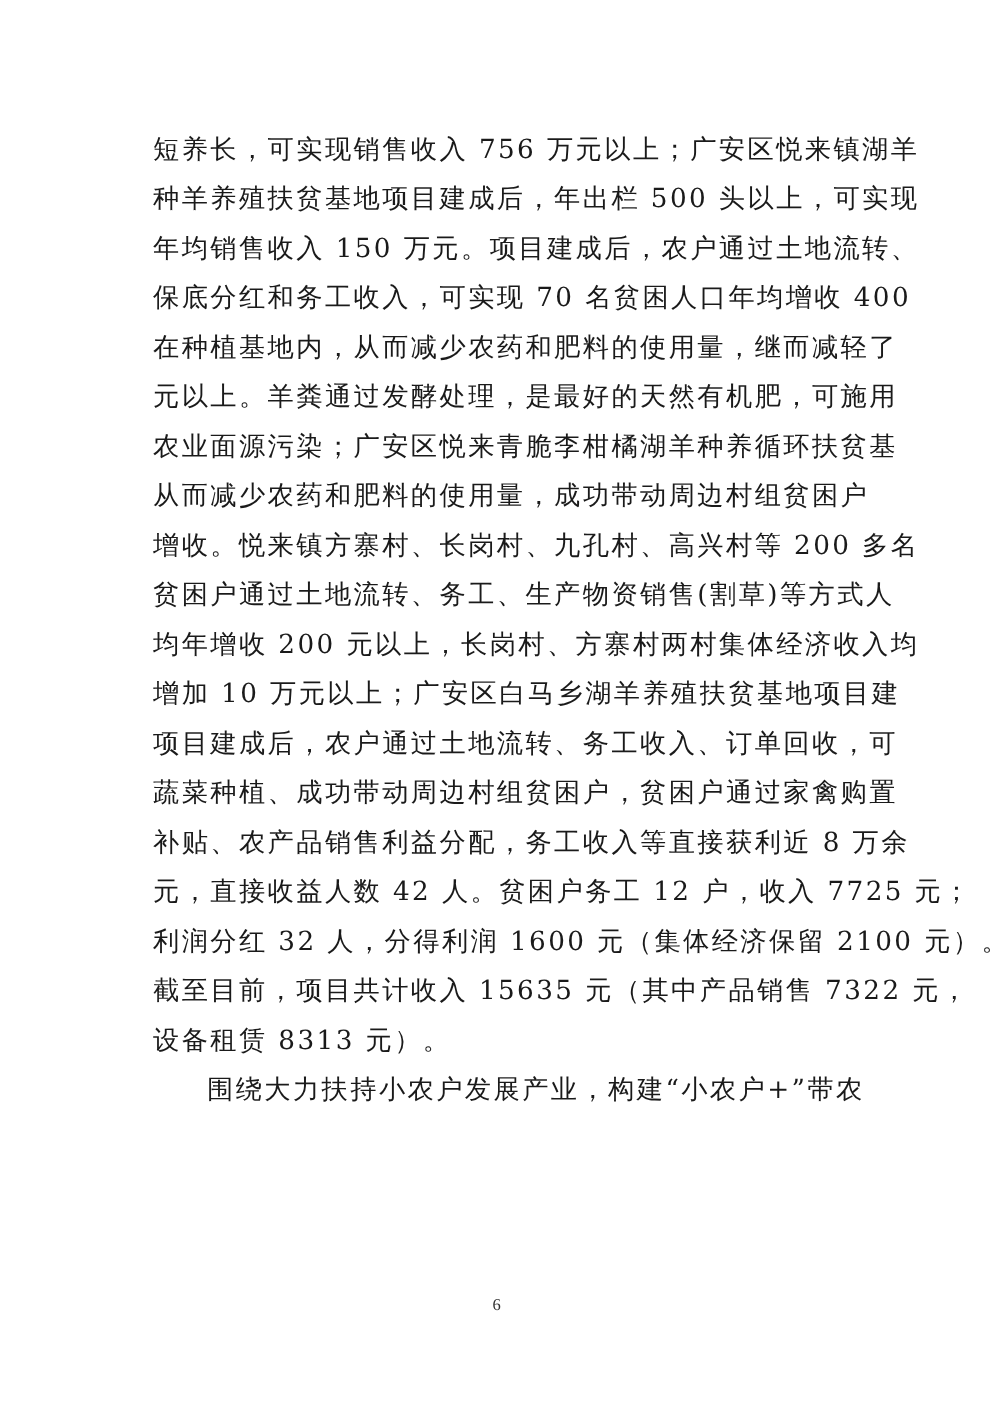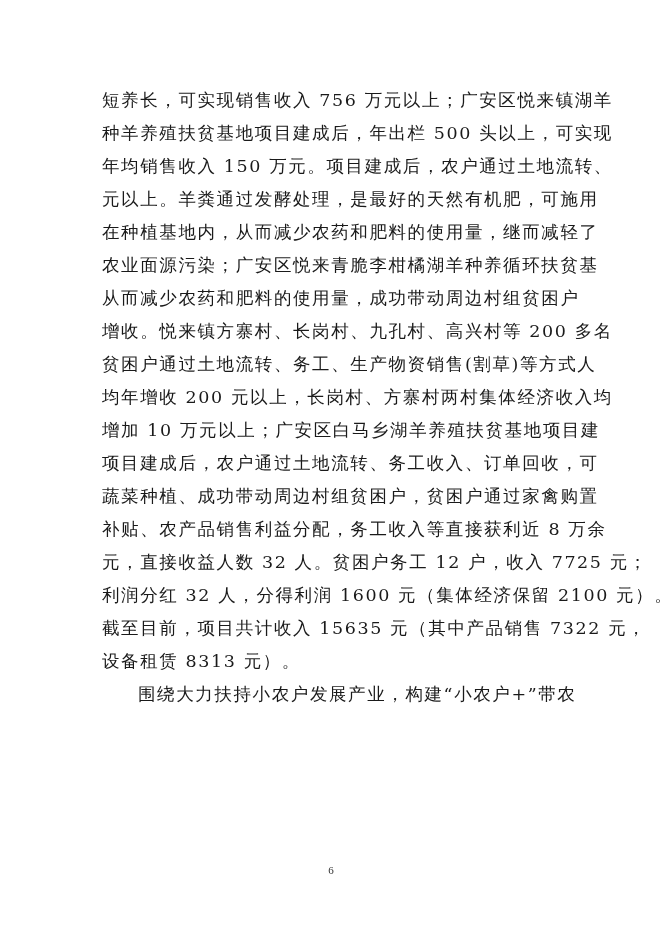--- a/index.html
+++ b/index.html
@@ -55,31 +55,32 @@
     }
   </style>
 </head>
 <body>
 
 <div class="page">
   <div class="body-text">
     <div class="line">短养长，可实现销售收入 756 万元以上；广安区悦来镇湖羊</div>
     <div class="line">种羊养殖扶贫基地项目建成后，年出栏 500 头以上，可实现</div>
     <div class="line">年均销售收入 150 万元。项目建成后，农户通过土地流转、</div>
+    <div class="line">保底分红和务工收入，可实现 70 名贫困人口年均增收 400</div>
+    <div class="line">在种植基地内，从而减少农药和肥料的使用量，继而减轻了</div>
     <div class="line">元以上。羊粪通过发酵处理，是最好的天然有机肥，可施用</div>
-    <div class="line">在种植基地内，从而减少农药和肥料的使用量，继而减轻了</div>
     <div class="line">农业面源污染；广安区悦来青脆李柑橘湖羊种养循环扶贫基</div>
     <div class="line">从而减少农药和肥料的使用量，成功带动周边村组贫困户</div>
     <div class="line">增收。悦来镇方寨村、长岗村、九孔村、高兴村等 200 多名</div>
     <div class="line">贫困户通过土地流转、务工、生产物资销售(割草)等方式人</div>
     <div class="line">均年增收 200 元以上，长岗村、方寨村两村集体经济收入均</div>
     <div class="line">增加 10 万元以上；广安区白马乡湖羊养殖扶贫基地项目建</div>
     <div class="line">项目建成后，农户通过土地流转、务工收入、订单回收，可</div>
     <div class="line">蔬菜种植、成功带动周边村组贫困户，贫困户通过家禽购置</div>
     <div class="line">补贴、农产品销售利益分配，务工收入等直接获利近 8 万余</div>
-    <div class="line">元，直接收益人数 32 人。贫困户务工 12 户，收入 7725 元；</div>
+    <div class="line">元，直接收益人数 42 人。贫困户务工 12 户，收入 7725 元；</div>
     <div class="line">利润分红 32 人，分得利润 1600 元（集体经济保留 2100 元）。</div>
     <div class="line">截至目前，项目共计收入 15635 元（其中产品销售 7322 元，</div>
     <div class="line last">设备租赁 8313 元）。</div>
     <div class="line indent">围绕大力扶持小农户发展产业，构建“小农户+”带农</div>
   </div>
   <div class="page-number">6</div>
 </div>
 
 </body></html>

